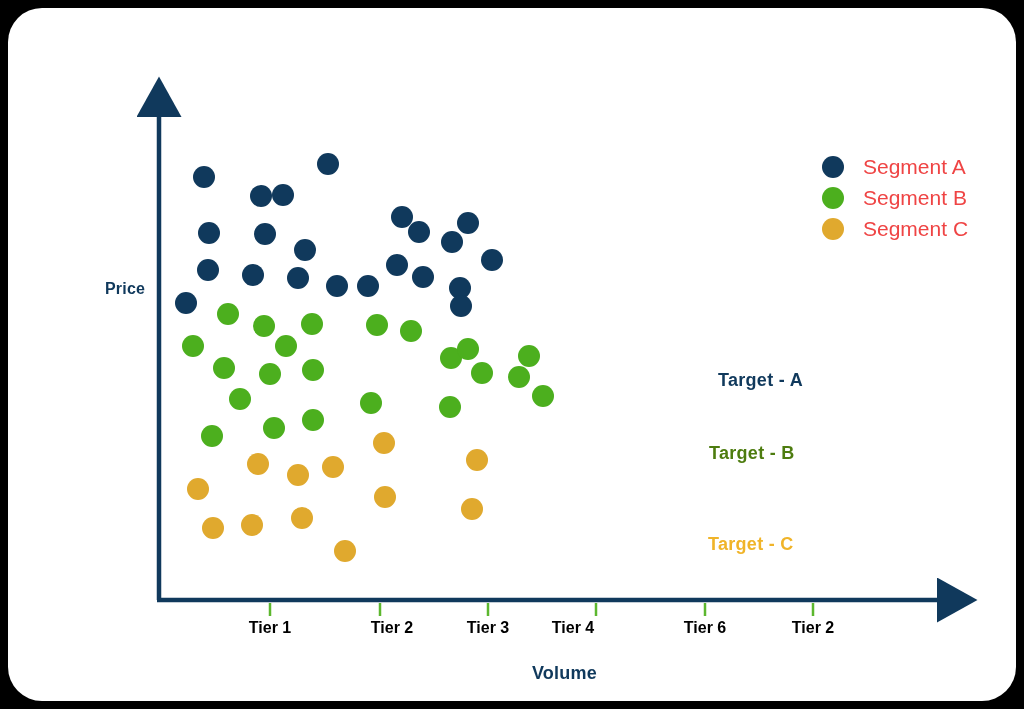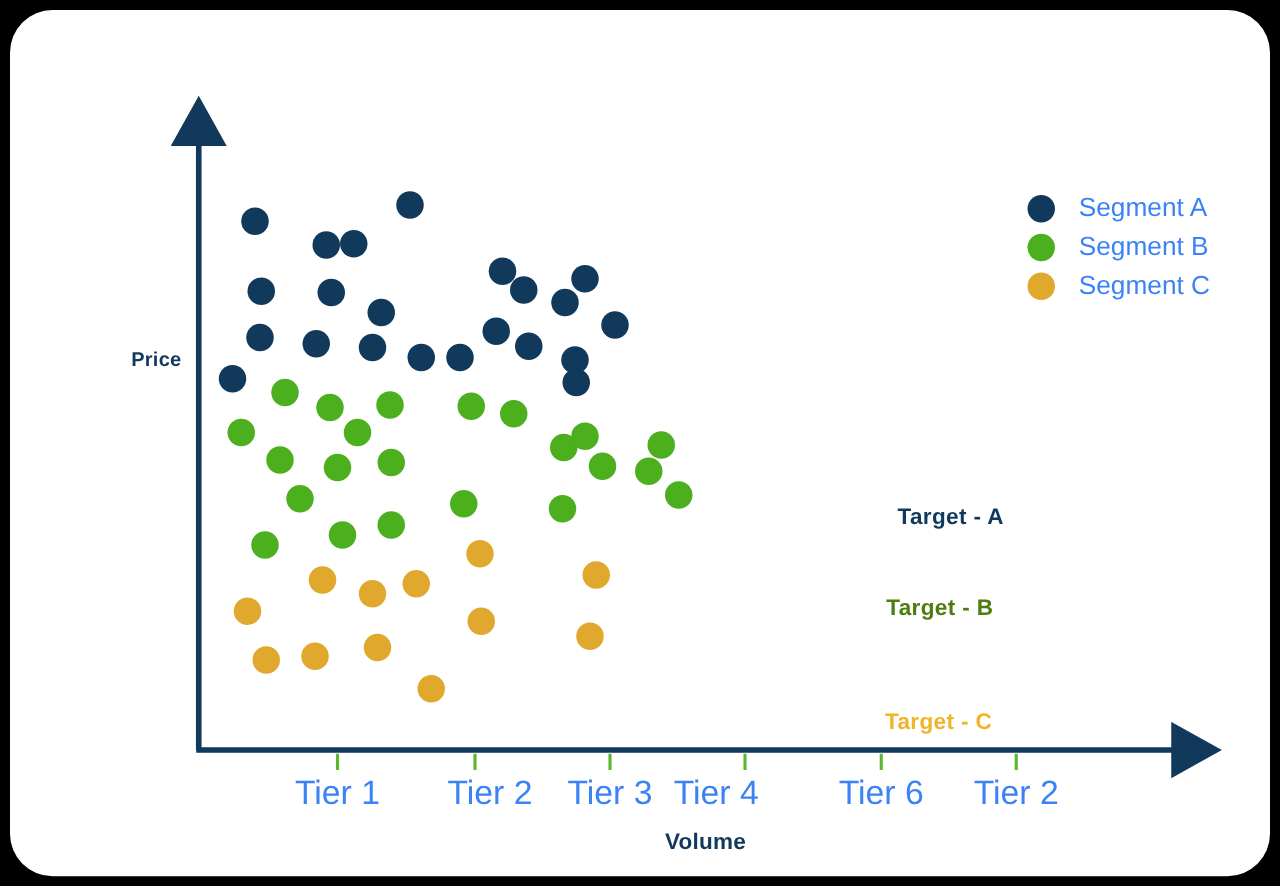--- a/index.html
+++ b/index.html
@@ -48,49 +48,49 @@
   #volume-label {
     left: 524px;
     top: 655px;
     font-size: 18px;
     font-weight: bold;
     letter-spacing: 0.2px;
   }
   .tick-label {
     position: absolute;
     top: 611px;
-    font-size: 27px;
-    color: #3b82f6;
+    font-size: 16px;
+    color: #000000;
     transform: translateX(-50%);
     white-space: nowrap;
+    font-weight: bold;
   }
   .legend-row {
     position: absolute;
     display: flex;
     align-items: center;
     gap: 19px;
   }
   .legend-swatch {
     width: 22px;
     height: 22px;
     border-radius: 50%;
     flex: 0 0 auto;
   }
   .legend-text {
     font-size: 21px;
-    color: #3b82f6;
+    color: #ef4444;
     white-space: nowrap;
   }
   .target-note {
     position: absolute;
     font-size: 18px;
     font-weight: bold;
     white-space: nowrap;
     letter-spacing: 0.3px;
-    margin-top: 33px;
   }
 </style>
 </head>
 <body>
 
 <div id="card">
 
   <svg id="plot" viewBox="0 0 1024 709">
     <defs>
       <marker id="arrow-right" markerWidth="11" markerHeight="11" refX="2" refY="5" orient="auto" markerUnits="strokeWidth">

